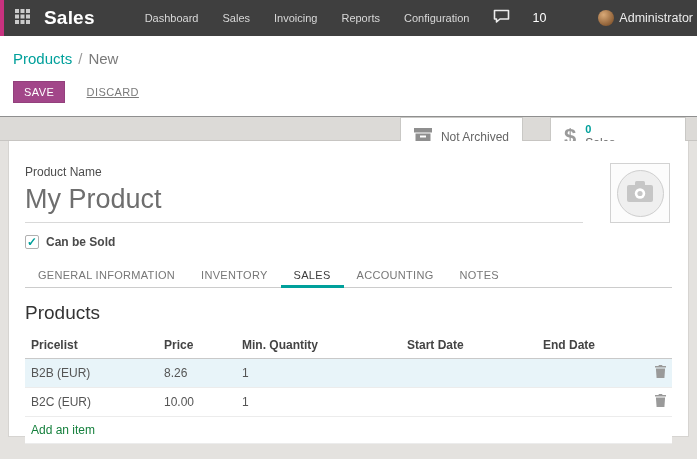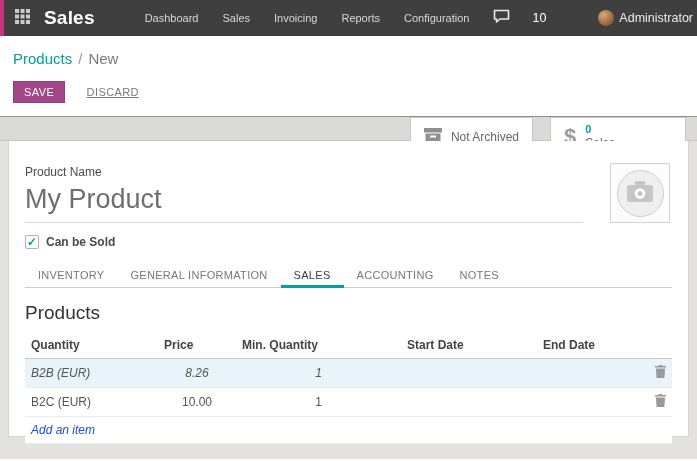--- a/index.html
+++ b/index.html
@@ -29,21 +29,21 @@
   .breadcrumb .current { color:#7a7a7a; }
   .btn-save { background:#a24689; color:#fff; border:1px solid #93407c; font-size:11px;
               letter-spacing:.4px; padding:4px 10px; border-radius:0; cursor:pointer;
               font-family:inherit; }
   .btn-discard { background:transparent; color:#7a7a7a; border:1px solid transparent;
                  font-size:11px; letter-spacing:.4px; padding:4px 10px; margin-left:6px;
                  cursor:pointer; font-family:inherit;text-decoration:underline; }
 
   
   .content { background:#e4e2df; border-top:1px solid #8f8f8f; height:343px; }
-  .stat-band { height:24px; display:flex; justify-content:flex-end; gap:17px;
+  .stat-band { height:24px; display:flex; justify-content:flex-end; gap:27px;
                padding:0 11px; background:#dcdad7; border-bottom:1px solid #c7c5c2; }
   .stat-btn { background:#fff; border:1px solid #c9c8c5; display:flex; align-items:center;
               gap:9px; padding:0 13px; font-size:12px; color:#666; cursor:pointer;
               height:40px; font-family:inherit; }
   .stat-btn .stat-text { display:flex; flex-direction:column; align-items:flex-start; line-height:1.25; }
   .stat-value { color:#00a09b; font-size:11px; font-weight:bold; }
   .stat-label { color:#666; font-size:12px; }
   .dollar-icon { font-size:22px; color:#9a9a9a; font-weight:bold; line-height:1; }
   .sales-stat { min-width:136px; }
 
@@ -70,24 +70,24 @@
   .tabs { display:flex; margin-top:13px; border-bottom:1px solid #cccccc; }
   .tab { padding:7px 13px 6px; font-size:11px; color:#777; letter-spacing:.3px; cursor:pointer; }
   .tab.active { color:#3c3c3c; border-bottom:3px solid #00a09b; margin-bottom:-1px; padding-bottom:4px; }
 
   .section-title { font-size:19px; font-weight:normal; color:#333; margin:14px 0 8px; }
 
   table.pricelist { width:100%; border-collapse:collapse; font-size:12px; color:#555; }
   .pricelist th { font-weight:bold; color:#444; text-align:left; padding:6px; cursor:pointer;
                   border-bottom:1px solid #c9c9c9; }
   .pricelist td { padding:6px; border-bottom:1px solid #ececec; }
-  .pricelist tr.selected td { background:#e8f4f9;font-style:italic; }
-  .num { text-align:center; }
+  .pricelist tr.selected td { background:#e8f4f9; }
+  .num { text-align:left; }
   .trash-cell { text-align:right; cursor:pointer; }
-  .add-row td { color:#1d4ed8; cursor:pointer; background:#fff;font-style:italic; }
+  .add-row td { color:#15803d; cursor:pointer; background:#fff; }
 </style>
 </head>
 <body>
 
 <div class="topbar">
   <div class="accent-strip"></div>
   <div class="apps-btn">
     <span>
       <svg width="15" height="15" viewBox="0 0 15 15">
         <g fill="#cbcbcb">
@@ -179,41 +179,41 @@
     <input class="name-input" type="text" value="My Product" style="">
 
     <div class="checkbox-row">
       <span class="checkbox">
         <span class="check">✓</span>
       </span>
       <span class="checkbox-label">Can be Sold</span>
     </div>
 
     <div class="tabs">
+      <span class="tab">GENERAL INFORMATION</span>
       <span class="tab">INVENTORY</span>
-      <span class="tab">GENERAL INFORMATION</span>
       <span class="tab active">SALES</span>
       <span class="tab">ACCOUNTING</span>
       <span class="tab">NOTES</span>
     </div>
 
     <h2 class="section-title">Products</h2>
 
     <table class="pricelist">
       <colgroup>
         <col style="width:133px">
           <col style="width:78px">
           <col style="width:165px">
         <col style="width:136px">
           <col>
           <col style="width:30px">
       </colgroup>
       <thead>
         <tr>
-          <th>Quantity</th>
+          <th>Pricelist</th>
           <th>Price</th>
           <th>Min. Quantity</th>
           <th>Start Date</th>
           <th>End Date</th>
           <th></th>
         </tr>
       </thead>
       <tbody>
         <tr class="selected">
           <td>B2B (EUR)</td>

